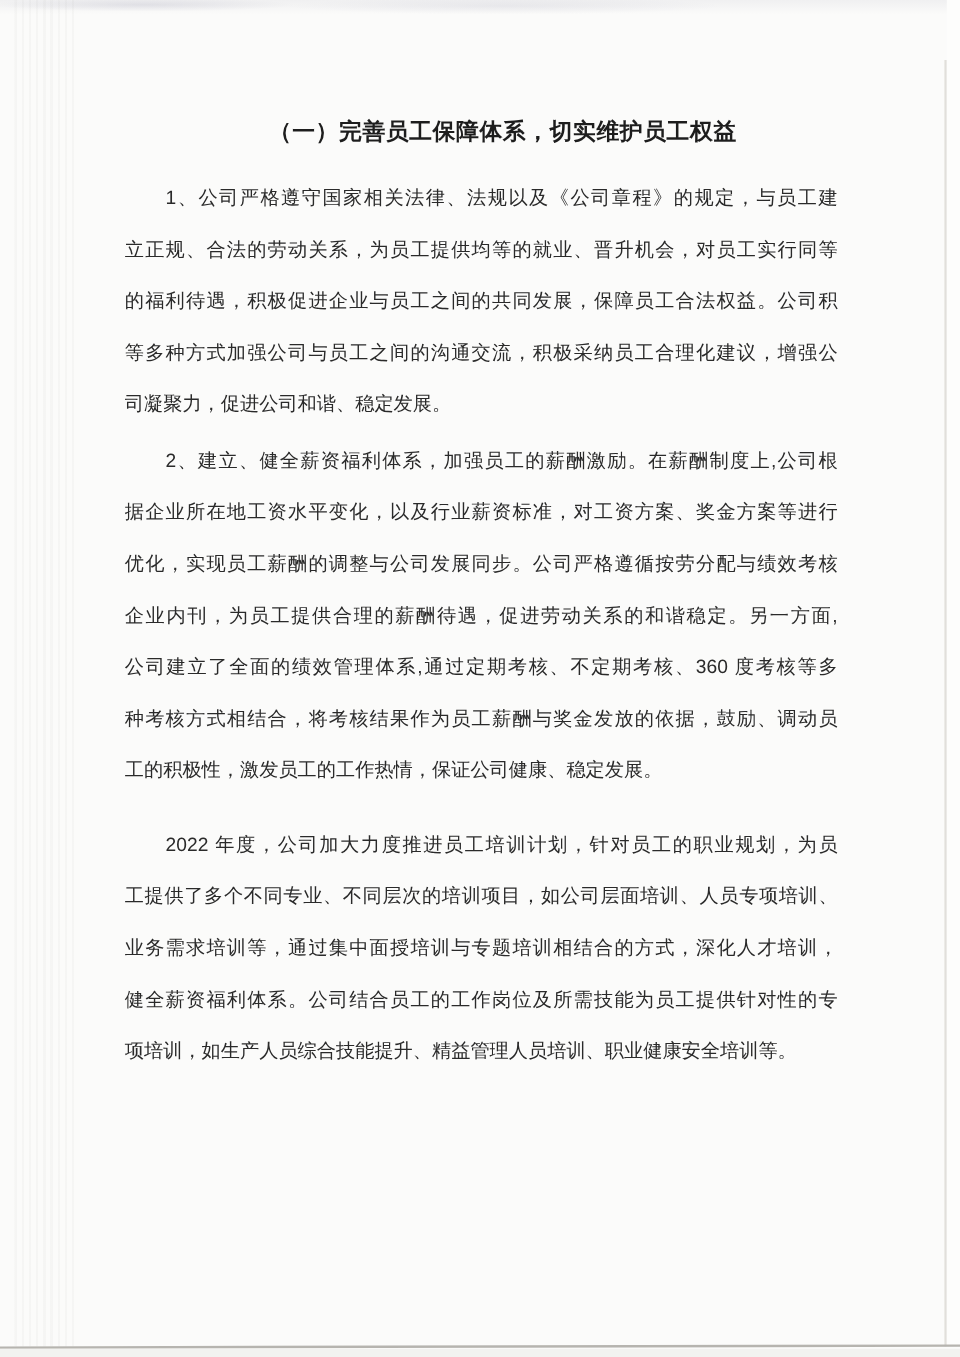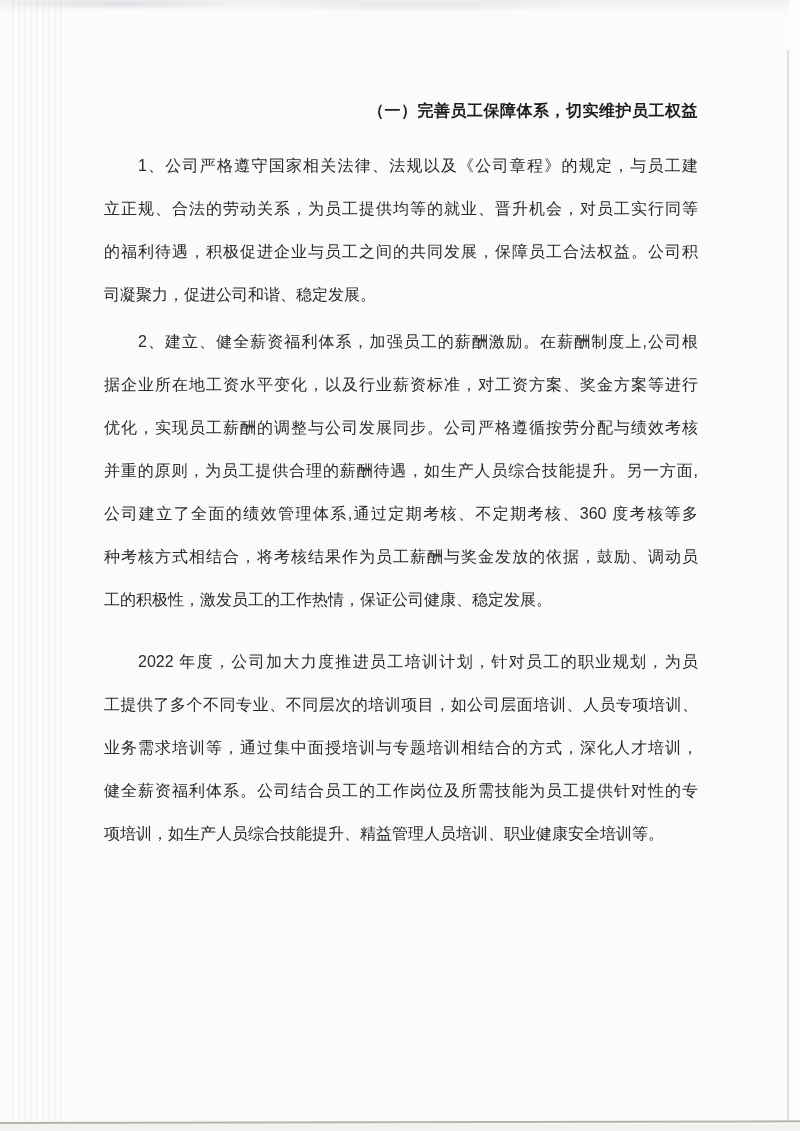--- a/index.html
+++ b/index.html
@@ -38,24 +38,24 @@
   .text-column {
     position: absolute;
     left: 104px;
     top: 0;
     width: 594px;
     color: #2a2a2a;
     font-size: 16px;
   }
   .heading .line {
     font-weight: 700;
-    font-size: 16px;
+    font-size: 19px;
     color: #1d1d1d;
     line-height: 26px;
-    text-align: right;
+    text-align: center;
     padding-left: 36px;
     letter-spacing: 0.5px;
   }
   .para .line {
     line-height: 43px;
     text-align: justify;
     text-align-last: justify;
     text-justify: inter-character;
   }
   .para .line.first { padding-left: 34px; }
@@ -107,27 +107,28 @@
 <div class="page">
   <div class="left-streaks"></div>
   <div class="text-column">
       <div class="heading block-0">
         <div class="line first last">（一）完善员工保障体系，切实维护员工权益</div>
       </div>
       <div class="para block-1">
         <div class="line first">1、公司严格遵守国家相关法律、法规以及《公司章程》的规定，与员工建</div>
         <div class="line">立正规、合法的劳动关系，为员工提供均等的就业、晋升机会，对员工实行同等</div>
         <div class="line">的福利待遇，积极促进企业与员工之间的共同发展，保障员工合法权益。公司积</div>
+        <div class="line">等多种方式加强公司与员工之间的沟通交流，积极采纳员工合理化建议，增强公</div>
         <div class="line last">司凝聚力，促进公司和谐、稳定发展。</div>
       </div>
       <div class="para block-2">
         <div class="line first">2、建立、健全薪资福利体系，加强员工的薪酬激励。在薪酬制度上,公司根</div>
         <div class="line">据企业所在地工资水平变化，以及行业薪资标准，对工资方案、奖金方案等进行</div>
         <div class="line">优化，实现员工薪酬的调整与公司发展同步。公司严格遵循按劳分配与绩效考核</div>
-        <div class="line">并重的原则，为员工提供合理的薪酬待遇，如生产人员综合技能提升。另一方面,</div>
+        <div class="line">企业内刊，为员工提供合理的薪酬待遇，促进劳动关系的和谐稳定。另一方面,</div>
         <div class="line">公司建立了全面的绩效管理体系,通过定期考核、不定期考核、360 度考核等多</div>
         <div class="line">种考核方式相结合，将考核结果作为员工薪酬与奖金发放的依据，鼓励、调动员</div>
         <div class="line last">工的积极性，激发员工的工作热情，保证公司健康、稳定发展。</div>
       </div>
       <div class="para block-4">
         <div class="line first">2022 年度，公司加大力度推进员工培训计划，针对员工的职业规划，为员</div>
         <div class="line">工提供了多个不同专业、不同层次的培训项目，如公司层面培训、人员专项培训、</div>
         <div class="line">业务需求培训等，通过集中面授培训与专题培训相结合的方式，深化人才培训，</div>
         <div class="line">健全薪资福利体系。公司结合员工的工作岗位及所需技能为员工提供针对性的专</div>
         <div class="line last">项培训，如生产人员综合技能提升、精益管理人员培训、职业健康安全培训等。</div>

